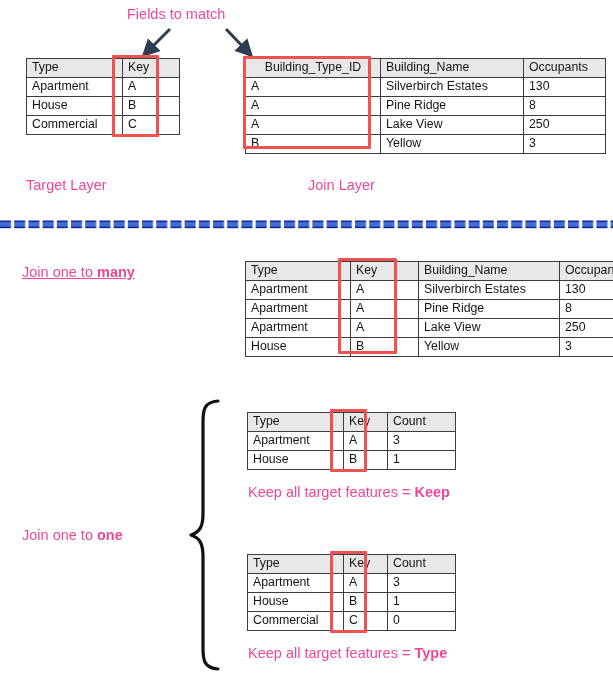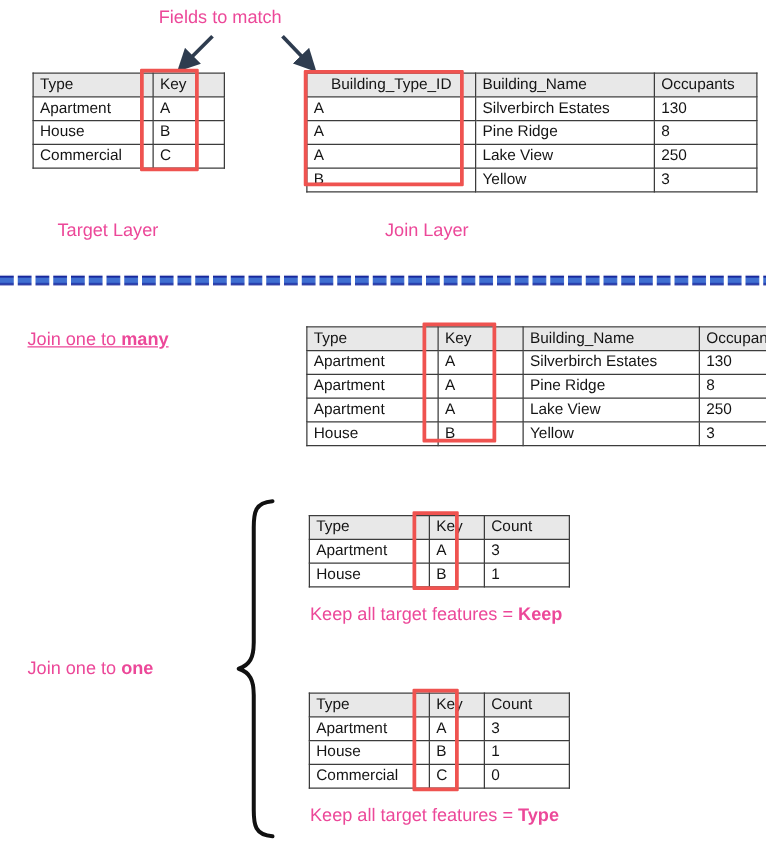--- a/index.html
+++ b/index.html
@@ -97,21 +97,21 @@
       <td>B</td>
     </tr>
     <tr>
       <td>Commercial</td>
       <td>C</td>
     </tr>
   </tbody>
 </table>
 <div class="abs redbox" style="left:112px; top:55px; width:47px; height:82px;"></div>
 
-<div class="abs label-lg" style="left:26px; top:178px;margin-left:20px;">Target Layer</div>
+<div class="abs label-lg" style="left:26px; top:178px;">Target Layer</div>
 
 <table class="grid abs" style="left:245px; top:58px; width:327px;">
   <thead>
     <tr>
       <th style="width:124px;text-align:center;">Building_Type_ID</th>
       <th style="width:132px;">Building_Name</th>
       <th style="width:71px;">Occupants</th>
     </tr>
   </thead>
   <tbody>

